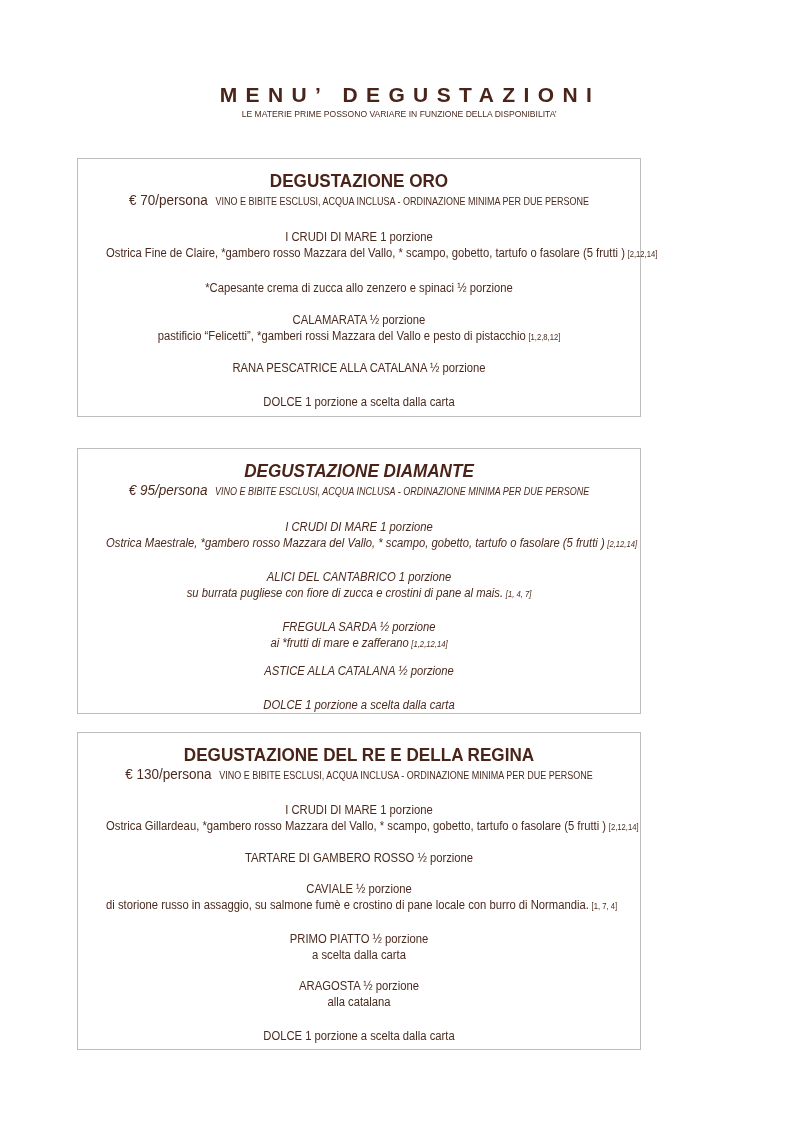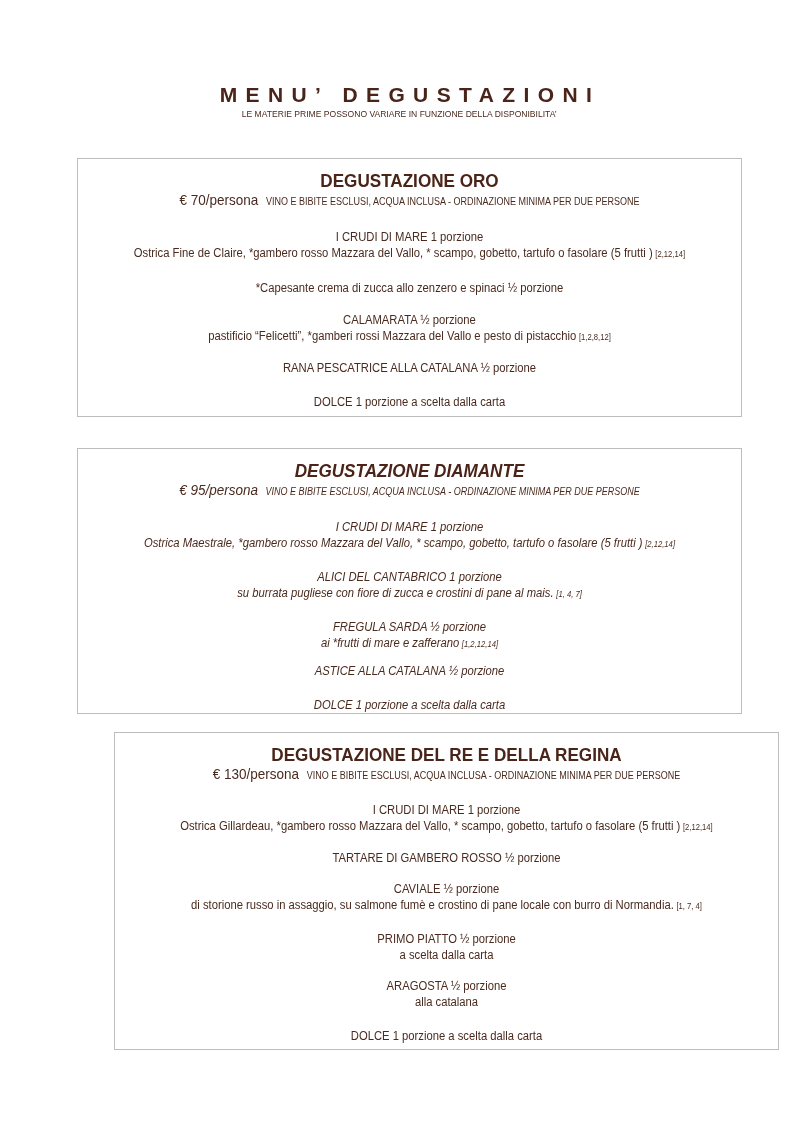--- a/index.html
+++ b/index.html
@@ -37,28 +37,28 @@
       line-height: 12px;
       margin-top: 1px;
       transform: scaleX(0.9);
       transform-origin: center;
       letter-spacing: 0;
       padding-right: 24px;
     }
     .menu-box {
       position: absolute;
       left: 77px;
-      width: 665px;
+      width: 564px;
       border: 1px solid #bdbdbd;
       box-sizing: border-box;
       text-align: center;
     }
     .box-oro { top: 158px; height: 259px; }
     .box-diamante { top: 448px; height: 266px; font-style: italic; }
-    .box-re { top: 732px; height: 318px; margin-left: 37px; }
+    .box-re { top: 732px; height: 318px; }
 
     .menu-title {
       font-size: 19px;
       font-weight: bold;
       color: #4a2418;
       line-height: 22px;
       transform: scaleX(0.9);
       transform-origin: center;
     }
     .price-line {

